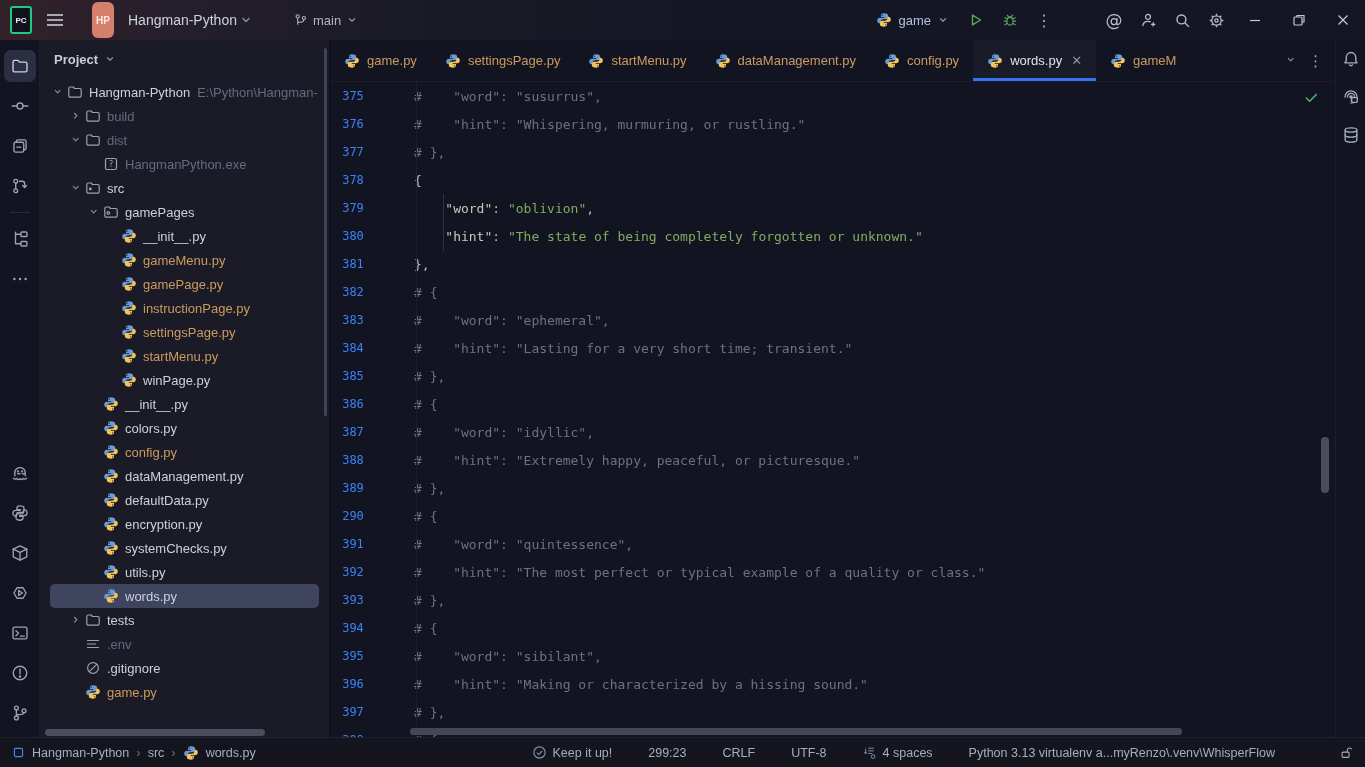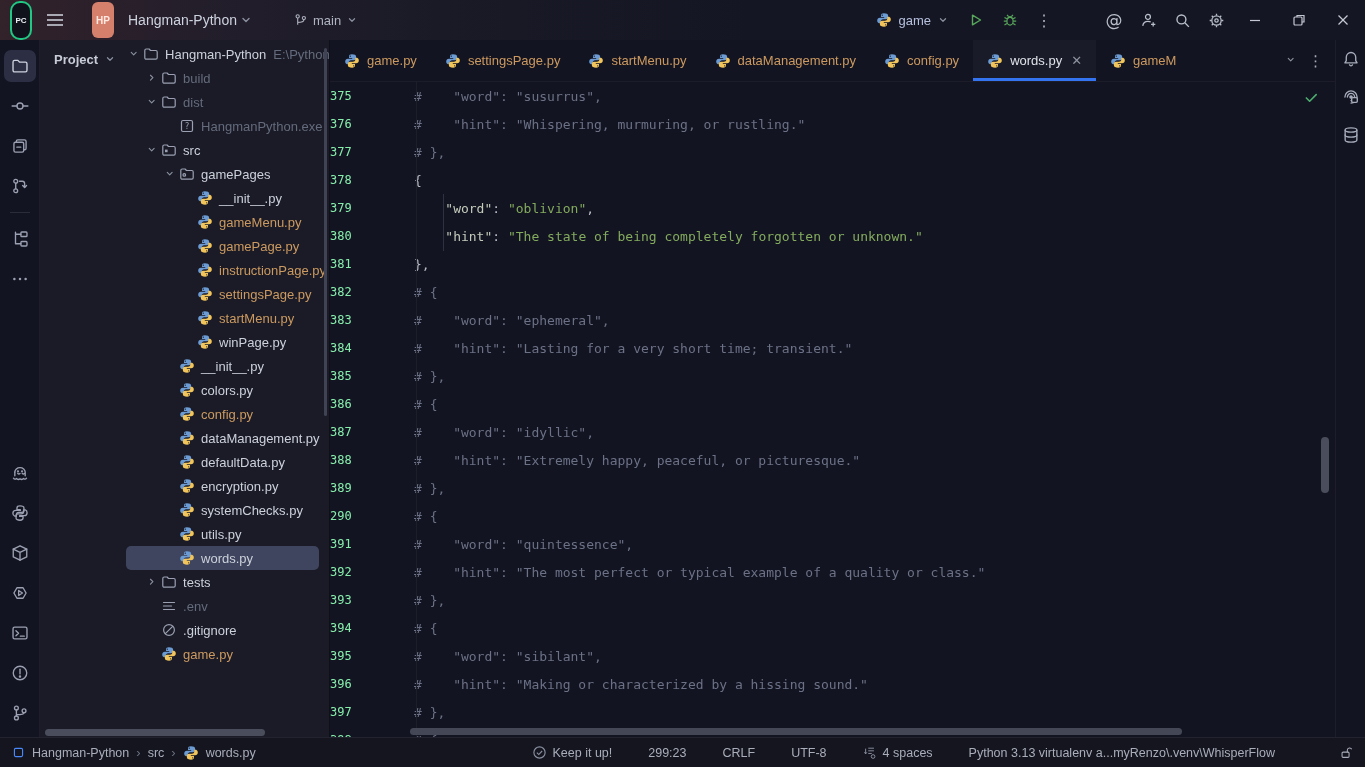--- a/index.html
+++ b/index.html
@@ -4,21 +4,21 @@
 <style>
   * { margin:0; padding:0; box-sizing:border-box; }
   html,body { width:1365px; height:767px; overflow:hidden; background:#131421;
     font-family:"Liberation Sans", sans-serif; -webkit-font-smoothing:antialiased; }
   .app { width:1365px; height:767px; display:flex; flex-direction:column; color:#bfc4d0; }
 
   
   .titlebar { height:40px; flex:0 0 40px; display:flex; align-items:center;
     background:linear-gradient(90deg,#32222a 0%,#241e2b 14%,#1a1a27 32%,#151623 55%,#151623 100%); }
   .tb-left { display:flex; align-items:center; gap:6px; padding-left:10px; }
-  .pc-logo { width:22px; height:39px; border:2px solid #21c883; border-radius:10px; position:relative;
+  .pc-logo { width:22px; height:28px; border:2px solid #21c883; border-radius:3px; position:relative;
     color:#eef1f5; font-size:8px; font-weight:bold; display:flex; align-items:center; justify-content:center; background:#10121c; }
   .iconbtn { width:34px; height:30px; display:flex; align-items:center; justify-content:center;
     color:#a9afbe; border-radius:6px; cursor:default; }
   .hp-badge { width:22px; height:36px; border-radius:6px; background:#d4806c; color:#ffe9e2;
     font-size:10px; font-weight:bold; display:flex; align-items:center; justify-content:center; margin-left:14px; }
   .tb-text { color:#ccd2de; font-size:14px; margin:0 2px 0 8px; }
   .chev { color:#8a90a0; display:flex; }
   .branch { display:flex; align-items:center; gap:5px; margin-left:34px; color:#aeb4c2; font-size:13px; }
   .tb-right { margin-left:auto; display:flex; align-items:center; }
   .runcfg { display:flex; align-items:center; gap:6px; color:#b6c1de; font-size:13px; margin-right:10px; }
@@ -29,21 +29,21 @@
 
   .left-rail { width:40px; flex:0 0 40px; background:#131421; display:flex; flex-direction:column;
     align-items:center; padding-top:6px; border-right:1px solid #1d1e2a; }
   .railbtn { width:32px; height:32px; margin:4px 0; border-radius:7px; display:flex;
     align-items:center; justify-content:center; color:#9ba1b2; }
   .railbtn.sel { background:#2c2f44; color:#cdd2dd; }
   .rail-sep { width:20px; height:1px; background:#2a2c3a; margin:6px 0; }
   .rail-bottom { margin-top:auto; display:flex; flex-direction:column; align-items:center; padding-bottom:4px; }
 
   .tree-panel { width:290px; flex:0 0 290px; background:#1a1b27; border-right:1px solid #0e0f18;
-    display:flex; flex-direction:row; position:relative; overflow:hidden; }
+    display:flex; flex-direction:column; position:relative; overflow:hidden; }
   .tree-head { height:38px; flex:0 0 38px; display:flex; align-items:center; gap:6px;
     padding-left:14px; color:#c7ccd6; font-size:13px; font-weight:bold; }
   .tree-body { flex:1; position:relative; overflow:hidden; padding-top:2px; }
   .trow { height:24px; margin:0 10px; border-radius:5px; display:flex; align-items:center;
     font-size:13px; white-space:nowrap; cursor:default; }
   .trow.sel { background:#3f455f; }
   .trow .chv { width:16px; flex:0 0 16px; display:flex; justify-content:center; color:#8a90a0; }
   .trow .fic { width:18px; flex:0 0 18px; display:flex; justify-content:center; margin-right:5px; color:#9ba1b2; }
   .t-white { color:#ccd1da; } .t-orange { color:#cc9a60; } .t-muted { color:#646b7c; }
   .t-path { color:#646b7c; margin-left:7px; }
@@ -55,22 +55,22 @@
   .tab { display:flex; align-items:center; gap:7px; padding:0 14px; font-size:13px;
     color:#cc9a60; position:relative; white-space:nowrap; }
   .tab.active { color:#dfe2e8; background:#1a1b28; }
   .tab.active::after { content:""; position:absolute; left:0; right:0; bottom:0; height:3px; background:#3574f0; }
   .tab .x { color:#8d93a0; margin-left:2px; font-size:13px; }
   .tab.clip { max-width:84px; overflow:hidden; padding-right:0; }
   .tabbar-ctl { display:flex; align-items:center; color:#a7adbc; margin-left:auto; gap:4px; padding-right:6px; }
 
   .code-area { flex:1; position:relative; overflow:hidden; font-family:"DejaVu Sans Mono", monospace; }
   .line { height:28px; display:flex; align-items:center; }
-  .ln { width:72px; flex:0 0 72px; text-align:left; padding-right:26px;
-    color:#86efac; font-size:12px; font-family:"DejaVu Sans Mono", monospace; }
+  .ln { width:72px; flex:0 0 72px; text-align:center; padding-right:26px;
+    color:#3b82f6; font-size:12px; font-family:"DejaVu Sans Mono", monospace; }
   .gutter-border { position:absolute; left:86px; top:0; bottom:0; width:1px; background:#1d1e2a; }
   .code { font-size:13px; padding-left:12px; white-space:pre; }
   .cmt { color:#6b7186; } .pln { color:#b9bcc4; } .key { color:#c4cbbb; } .str { color:#83ab5d; }
   .indent-guide { position:absolute; left:113px; top:112px; width:1px; height:57px; background:#2e3142; }
   .insp-ok { position:absolute; top:8px; right:16px; color:#4caf6e; }
   .ed-vscroll { position:absolute; right:6px; top:355px; width:8px; height:56px; background:#4a4e5c; border-radius:4px; }
   .ed-hscroll { position:absolute; left:80px; bottom:2px; width:772px; height:7px; background:#4a4e5c; border-radius:4px; opacity:.9; }
 
   .right-rail { width:30px; flex:0 0 30px; background:#131421; border-left:1px solid #1d1e2a;
     display:flex; flex-direction:column; align-items:center; padding-top:10px; gap:20px; color:#a7adbc; }

